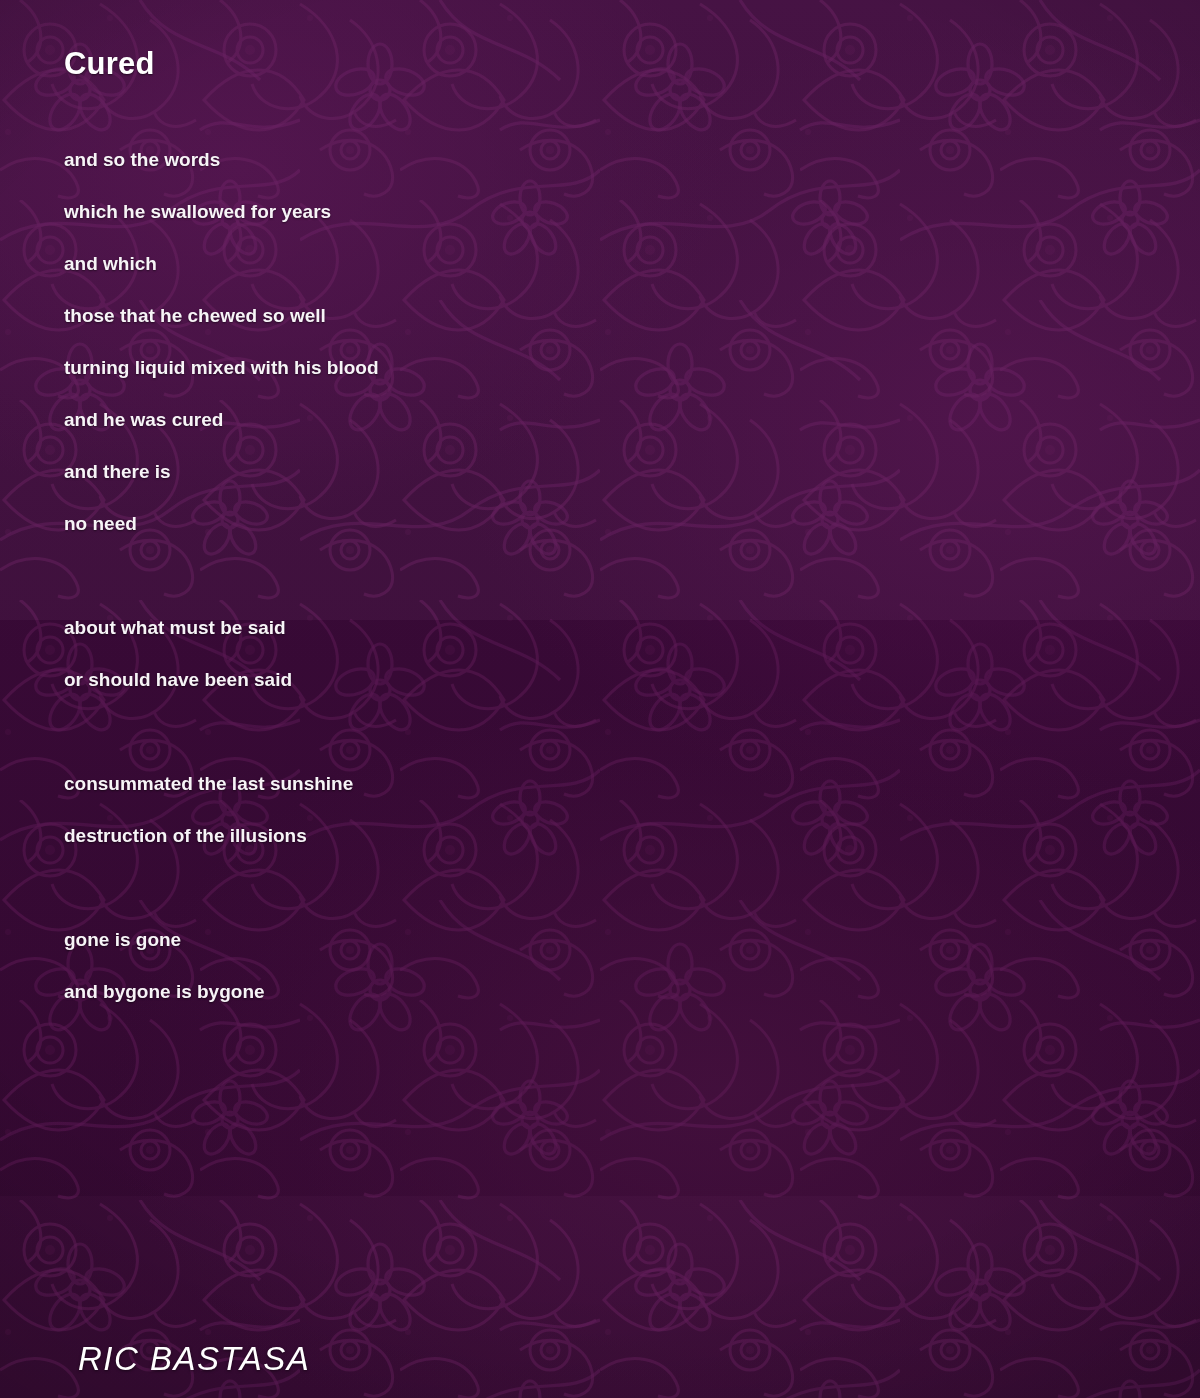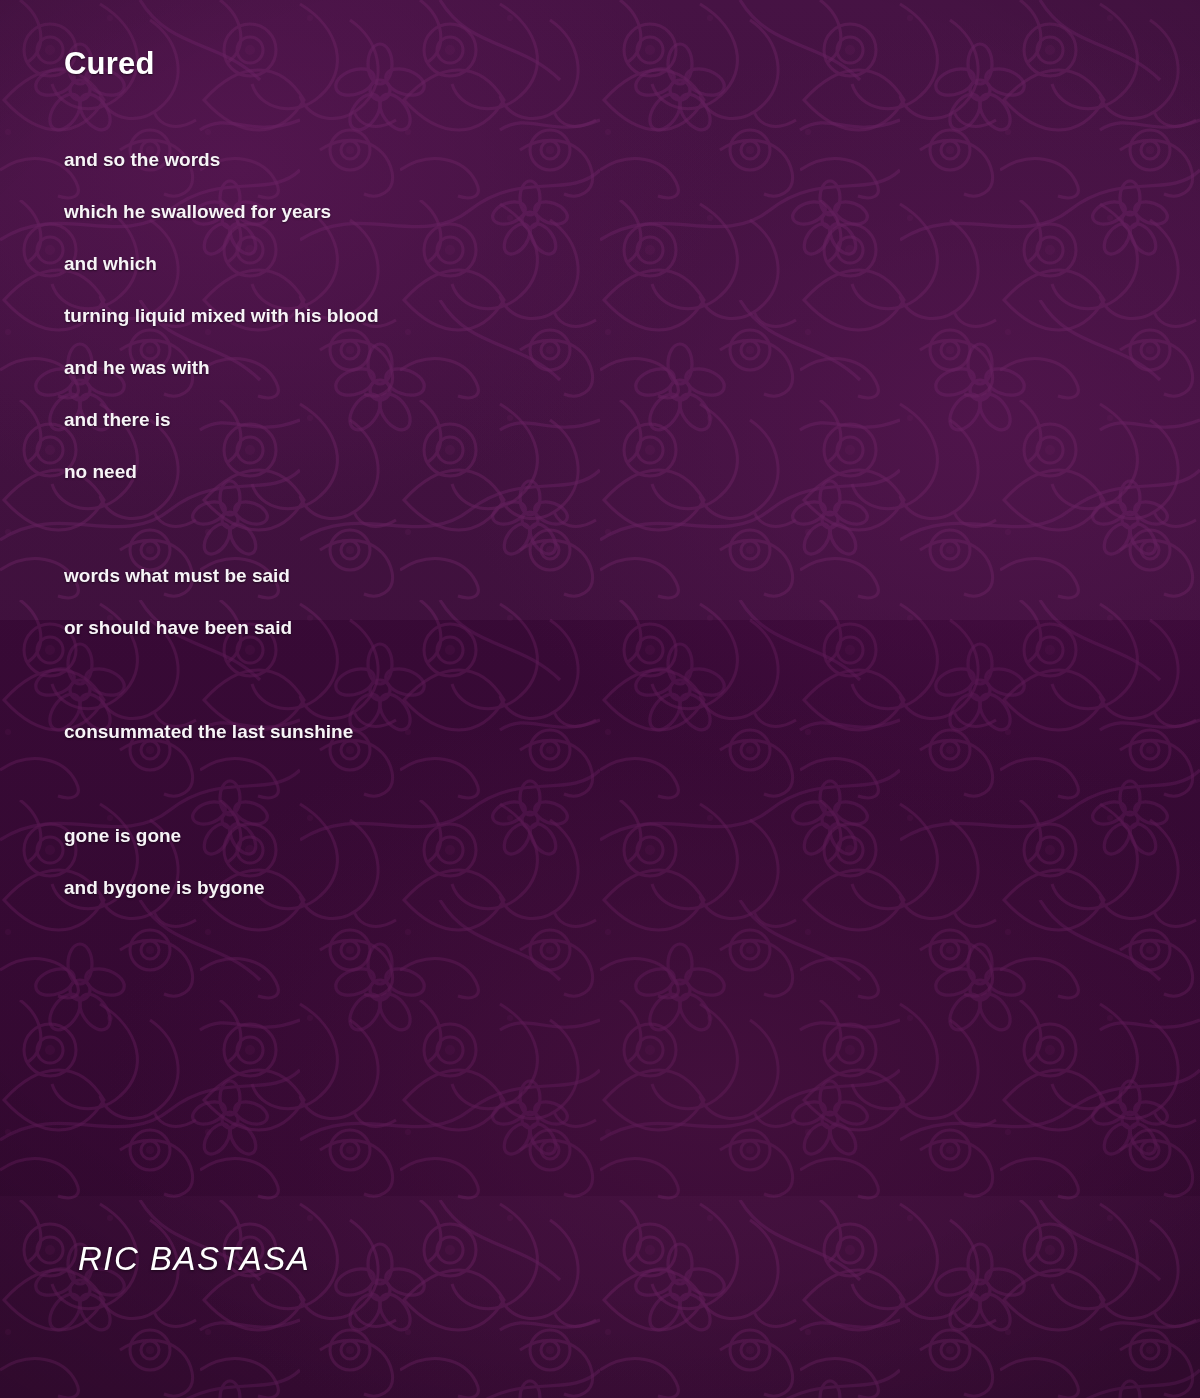--- a/index.html
+++ b/index.html
@@ -76,21 +76,21 @@
     font-size: 19px;
     font-weight: bold;
     line-height: 52px;
     white-space: pre;
     text-shadow: 0 1px 2px rgba(0,0,0,0.5);
   }
 
   #author {
     position: absolute;
     left: 78px;
-    top: 1240px;
+    top: 1340px;
     z-index: 5;
     color: #ffffff;
     font-size: 33px;
     font-style: italic;
     letter-spacing: 1.5px;
     text-shadow: 0 1px 3px rgba(0,0,0,0.55);
   }
 </style>
 </head>
 <body>
@@ -153,33 +153,35 @@
   <div class="bg-layer bg-bands"></div>
   <div class="bg-layer bg-vignette"></div>
 
   <div class="content">
     <h1 id="poem-title">Cured</h1>
 
     <div class="stanza">
       <div class="line">and so the words</div>
       <div class="line">which he swallowed for years</div>
       <div class="line">and which</div>
+      <div class="line">those that he chewed so well</div>
       <div class="line">turning liquid mixed with his blood</div>
-      <div class="line">and he was with</div>
+      <div class="line">and he was cured</div>
       <div class="line">and there is</div>
       <div class="line">no need</div>
     </div>
 
     <div class="stanza">
-      <div class="line">words what must be said</div>
+      <div class="line">about what must be said</div>
       <div class="line">or should have been said</div>
     </div>
 
     <div class="stanza">
       <div class="line">consummated the last sunshine</div>
+      <div class="line">destruction of the illusions</div>
     </div>
 
     <div class="stanza">
       <div class="line">gone is gone</div>
       <div class="line">and bygone is bygone</div>
     </div>
   </div>
 
   <div id="author">RIC BASTASA</div>
 </div>

